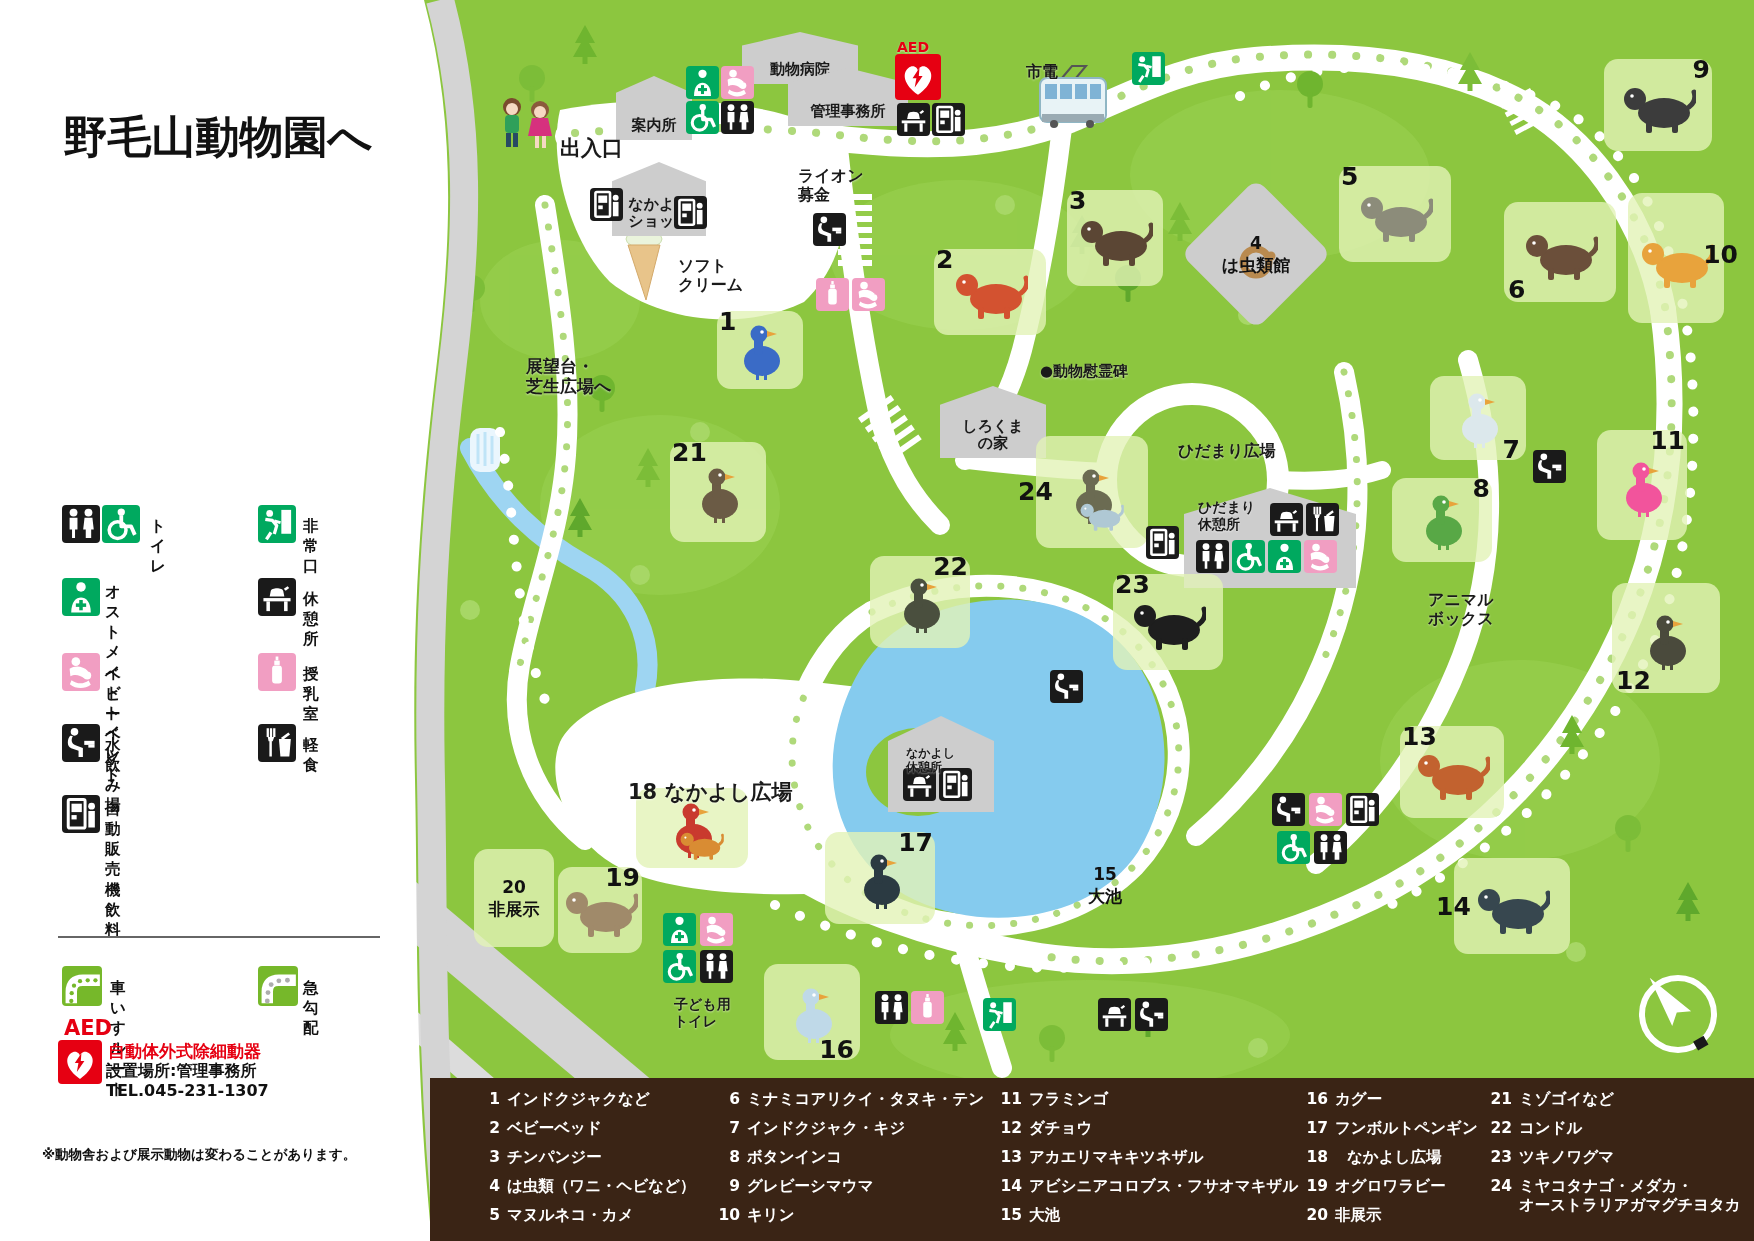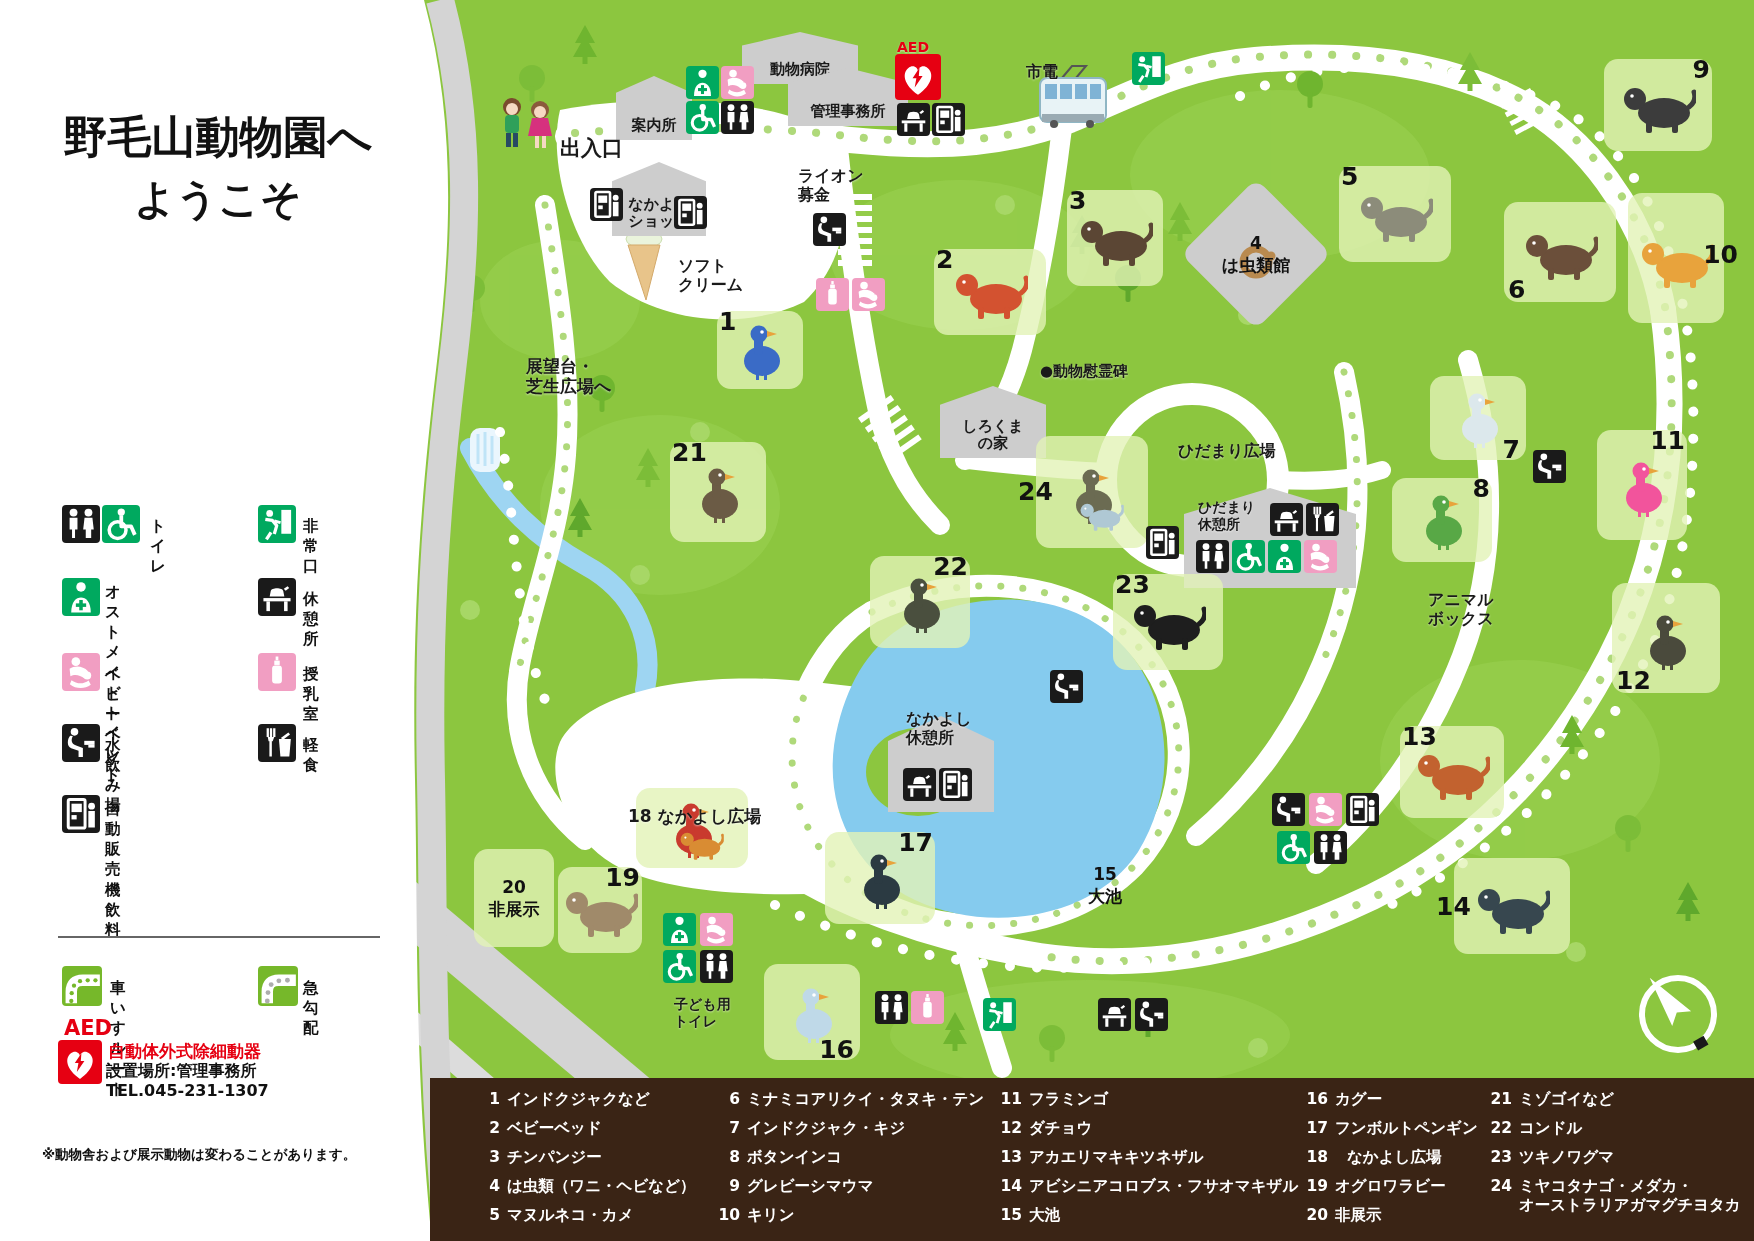--- a/index.html
+++ b/index.html
@@ -243,25 +243,25 @@
       <div class="map-label" style="left: 798px; top: 166px; font-size: 16px;">ライオン
 募金</div>
       <div class="map-label" style="left: 526px; top: 356px; font-size: 17px;">展望台・
 芝生広場へ</div>
       <div class="map-label" style="left: 1040px; top: 362px; font-size: 15px;">●動物慰霊碑</div>
       <div class="map-label" style="left: 1178px; top: 441px; font-size: 16px;">ひだまり広場</div>
       <div class="map-label" style="left: 1198px; top: 499px; font-size: 14px;">ひだまり
 休憩所</div>
       <div class="map-label" style="left: 1428px; top: 590px; font-size: 16px;">アニマル
 ボックス</div>
-      <div class="map-label" style="left: 906px; top: 709px; font-size: 16px;">なかよし
+      <div class="map-label" style="left: 906px; top: 746px; font-size: 12px;">なかよし
 休憩所</div>
       <div class="map-label" style="left: 674px; top: 996px; font-size: 14px;">子ども用
 トイレ</div>
-      <div class="map-label" style="left: 628px; top: 806px; font-size: 17px;">18 なかよし広場</div>
+      <div class="map-label" style="left: 628px; top: 780px; font-size: 21px;">18 なかよし広場</div>
       <div class="map-label" style="left: 897px; top: 39px; font-size: 14px; color: rgb(230, 0, 18);">AED</div>
       <div class="ex" title="インドクジャクなど" style="left: 717px; top: 311px; width: 86px; height: 78px;">
         <div class="tile"></div>
         <div class="blob"><svg width="76" height="58" viewBox="0 0 76 58">
             <ellipse cx="40" cy="38" rx="18" ry="15" fill="#3A6BC6"></ellipse>
             <rect x="32" y="12" width="9" height="20" rx="4" fill="#3A6BC6"></rect>
             <circle cx="37" cy="11" r="8.5" fill="#3A6BC6"></circle>
             <polygon points="45,8 55,11 45,14" fill="#E8A33C"></polygon>
             <circle cx="40" cy="9" r="1.8" fill="#fff"></circle>
             <rect x="34" y="51" width="3" height="6" fill="#3A6BC6"></rect>
@@ -957,21 +957,20 @@
       </div>
       <div class="bl-row" style="left: 1054px; top: 99px;">
         <span class="bl-num">24</span>
         <span class="bl-nm">ミヤコタナゴ・メダカ・
 オーストラリアガマグチヨタカ</span>
       </div>
     </div>
 
   <div class="panel">
     <div class="p-title" style="top:108px;font-size:44px">野毛山動物園へ</div>
-    <div class="p-title" style="top:172px;font-size:41px">ようこそ</div>
     <div id="facility-legend">
         <div class="fac" style="left: 62px; top: 505px; width: 38px; height: 38px; background: rgb(26, 26, 26);">
           <svg viewBox="0 0 28 28" fill="#fff">
             <circle cx="8.5" cy="5.6" r="2.9"></circle>
             <path d="M5.6 9.4h5.8V18H9.6v6.4H7.4V18H5.6z"></path>
             <circle cx="19.5" cy="5.6" r="2.9"></circle>
             <path d="M16.6 9.4h5.8l1 8.6h-1.9v6.4h-4V18h-1.9z"></path>
           </svg>
         </div>
         <div class="fac" style="left: 102px; top: 505px; width: 38px; height: 38px; background: rgb(0, 169, 95);">

